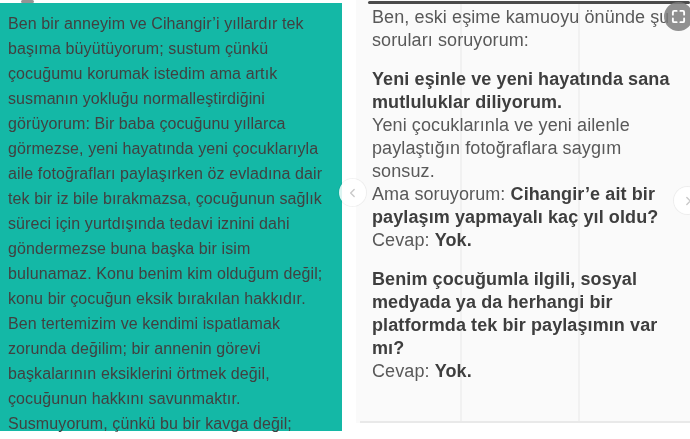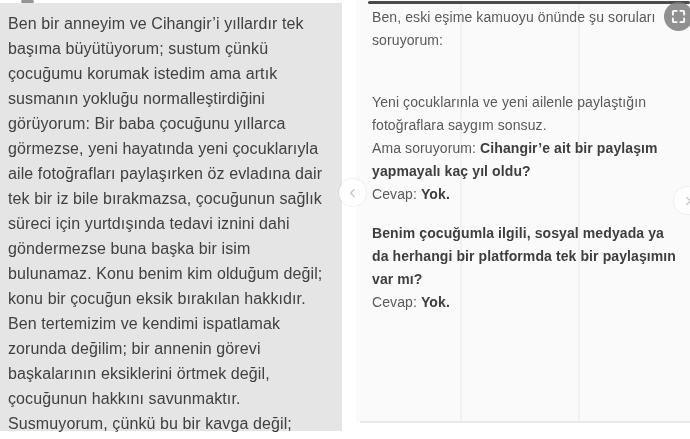--- a/index.html
+++ b/index.html
@@ -4,21 +4,21 @@
 <style>
   html,body{margin:0;padding:0;}
   body{
     width:690px;height:439px;position:relative;overflow:hidden;
     background:#ffffff;
     font-family:"Liberation Sans","DejaVu Sans",sans-serif;
   }
   
   .left-panel{
     position:absolute;left:0;top:3px;width:342px;height:428px;
-    background:#e5e5e5;
+    background:#14b8a6;
   }
   .left-text{
     position:absolute;left:8px;top:8px;width:330px;
     font-size:16px;line-height:25px;color:#414141;
     letter-spacing:.1px;white-space:pre-wrap;
   }
   .crop-artifact{
     position:absolute;left:21px;top:0;width:13px;height:3px;
     background:#949494;border-radius:2px;
   }
@@ -35,21 +35,21 @@
     position:absolute;left:360px;top:421px;width:330px;height:1.5px;
     background:#e9e9e9;
   }
   .faint-vline{
     position:absolute;top:4px;height:417px;width:2px;background:#f1f1f1;
   }
   .vline-a{left:460px;}
   .vline-b{left:578px;}
   .right-text{
     position:absolute;left:372px;top:6px;width:310px;
-    font-size:14px;line-height:23px;color:#595959;
+    font-size:18px;line-height:23px;color:#595959;
     letter-spacing:.1px;
   }
   .para{white-space:pre-wrap;margin:0 0 16px 0;}
   .seg{}
   .b{font-weight:bold;color:#3e3e3e;}
   
   .round-btn{
     position:absolute;border-radius:50%;
     display:flex;align-items:center;justify-content:center;
   }
@@ -76,21 +76,21 @@
 
 <div class="right-panel">
   <div class="faint-vline vline-a" style="left:104px;"></div>
   <div class="faint-vline vline-b" style="left:222px;"></div>
 </div>
 <div class="right-topline"></div>
 <div class="right-bottomline"></div>
 
 <div class="right-text">
   <div class="para"><span class="seg">Ben, eski eşime kamuoyu önünde şu soruları soruyorum:</span></div>
-  <div class="para"><span class="seg">
+  <div class="para"><span class="seg b">Yeni eşinle ve yeni hayatında sana mutluluklar diliyorum.</span><span class="seg">
 Yeni çocuklarınla ve yeni ailenle paylaştığın fotoğraflara saygım sonsuz.
 Ama soruyorum: </span><span class="seg b">Cihangir’e ait bir paylaşım yapmayalı kaç yıl oldu?</span><span class="seg">
 Cevap: </span><span class="seg b">Yok.</span></div>
   <div class="para"><span class="seg b">Benim çocuğumla ilgili, sosyal medyada ya da herhangi bir platformda tek bir paylaşımın var mı?</span><span class="seg">
 Cevap: </span><span class="seg b">Yok.</span></div>
 </div>
 
 <div class="round-btn expand-btn">
   <span>
     <svg width="15" height="15" viewBox="0 0 24 24" fill="none" stroke="#ffffff" stroke-width="3" stroke-linecap="round" stroke-linejoin="round">

